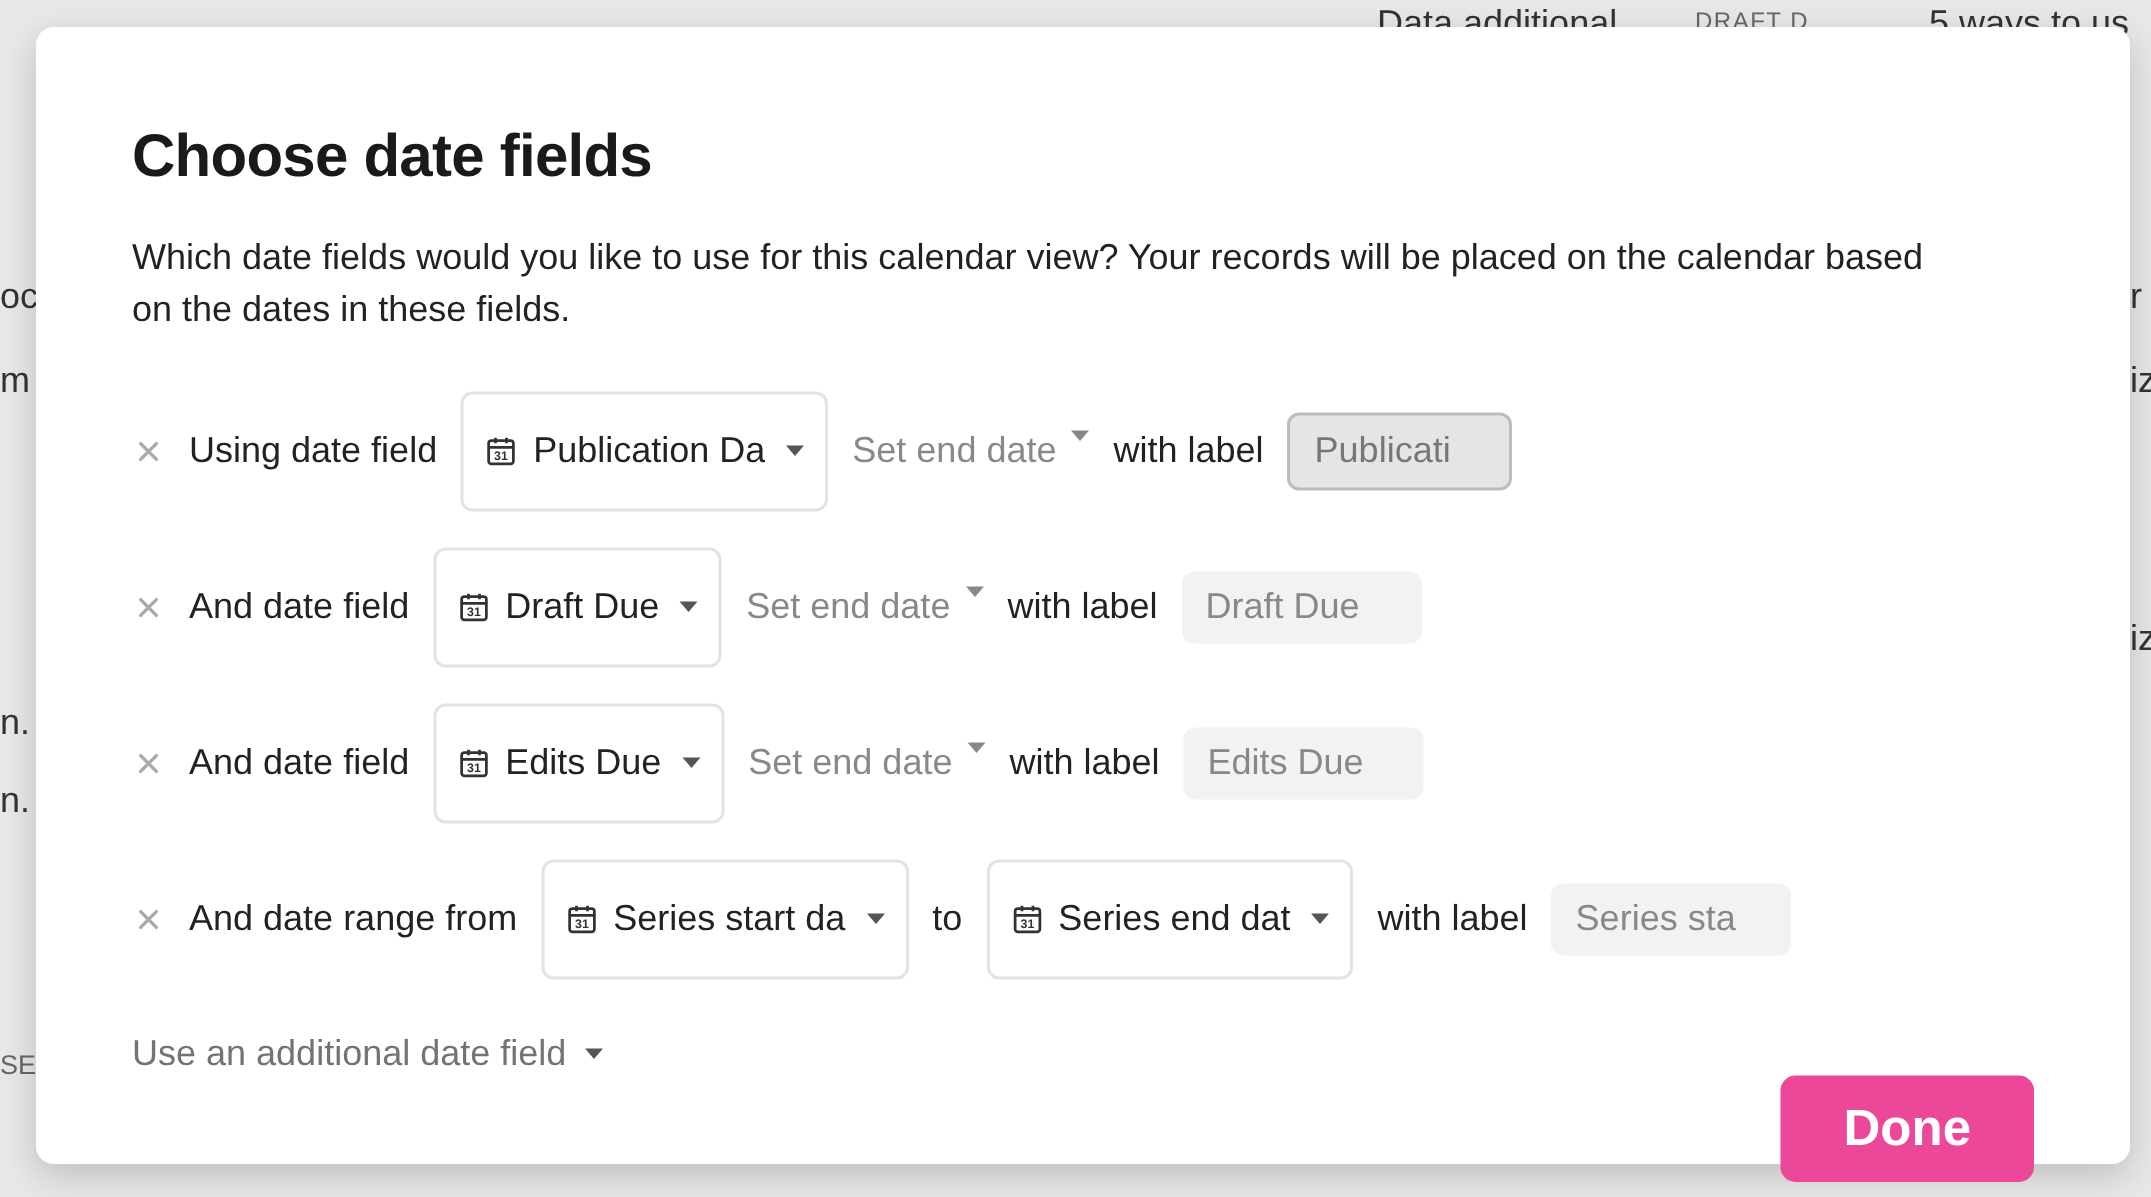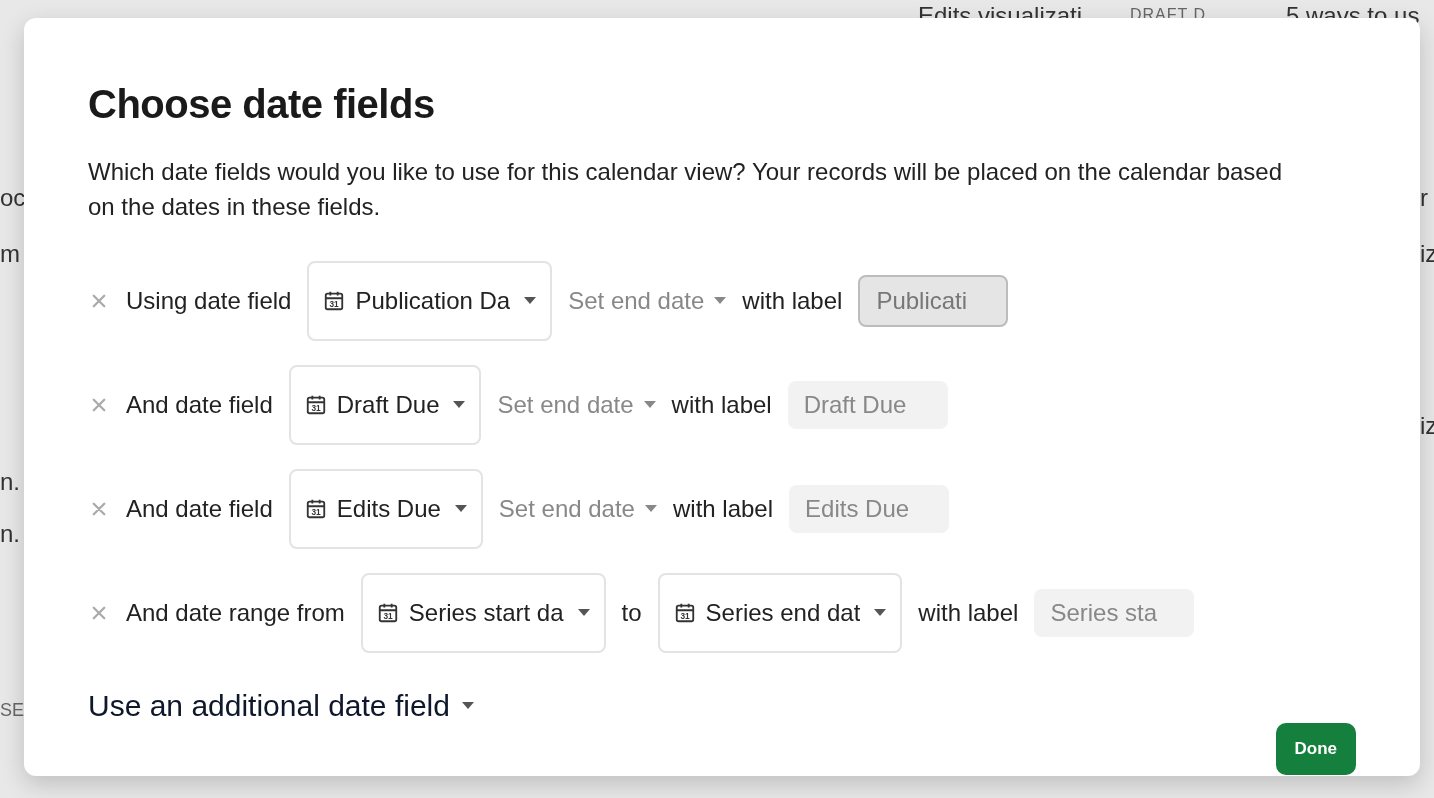--- a/index.html
+++ b/index.html
@@ -81,21 +81,21 @@
   margin-left: 4px;
 }
 .caret-mid {
   width: 0; height: 0;
   border-left: 6px solid transparent;
   border-right: 6px solid transparent;
   border-top: 7px solid #888;
   margin-left: 6px;
 }
 .set-end {
-  display: inline-flex; align-items: center; gap: 4px;
+  display: inline-flex; align-items: flex-start; gap: 4px;
   color: #888; cursor: pointer; white-space: nowrap;
 }
 .with-label { color: #222; white-space: nowrap; }
 .label-input {
   border: none;
   border-radius: 8px;
   padding: 10px 16px;
   font-size: 24px;
   background: #f2f2f2;
   color: #888;
@@ -104,44 +104,44 @@
 }
 .label-input.active {
   background: #e5e5e5;
   border: 2px solid #bcbcbc;
   color: #777;
   width: 150px;
 }
 .to-word { color: #222; }
 .add-row {
   display: inline-flex; align-items: center; gap: 8px;
-  font-size: 30px; color: #0f172a; cursor: pointer;
+  font-size: 24px; color: #737373; cursor: pointer;
   margin-top: 36px;
 }
 .footer {
   margin-top: auto;
   display: flex;
   justify-content: flex-end;
 }
 .done-btn {
-  background: #15803d;
+  background: #ec4899;
   color: #fff;
   border: none;
-  font-size: 17px;
+  font-size: 34px;
   font-weight: 600;
-  padding: 16px 19px;
+  padding: 16px 42px;
   border-radius: 10px;
   cursor: pointer;
 }
 </style>
 </head>
 <body>
 
 <div class="bg-fragments">
-  <div class="bg-frag" style="top:2px; left:918px;">Edits visualizati</div>
+  <div class="bg-frag" style="top:2px; left:918px;">Data additional</div>
   <div class="bg-frag" style="top:6px; left:1130px; font-size:16px; letter-spacing:1px; color:#666;">DRAFT D</div>
   <div class="bg-frag" style="top:2px; left:1286px;">5 ways to us</div>
   <div class="bg-frag" style="top:184px; left:0; width:24px;">oc</div>
   <div class="bg-frag" style="top:240px; left:0; width:24px;">m</div>
   <div class="bg-frag" style="top:468px; left:0; width:24px;">n.</div>
   <div class="bg-frag" style="top:520px; left:0; width:24px;">n.</div>
   <div class="bg-frag" style="top:700px; left:0; width:24px; font-size:18px; color:#666;">SE</div>
   <div class="bg-frag" style="top:184px; right:0; width:14px;">r</div>
   <div class="bg-frag" style="top:240px; right:0; width:14px;">iz</div>
   <div class="bg-frag" style="top:412px; right:0; width:14px;">iz</div>

